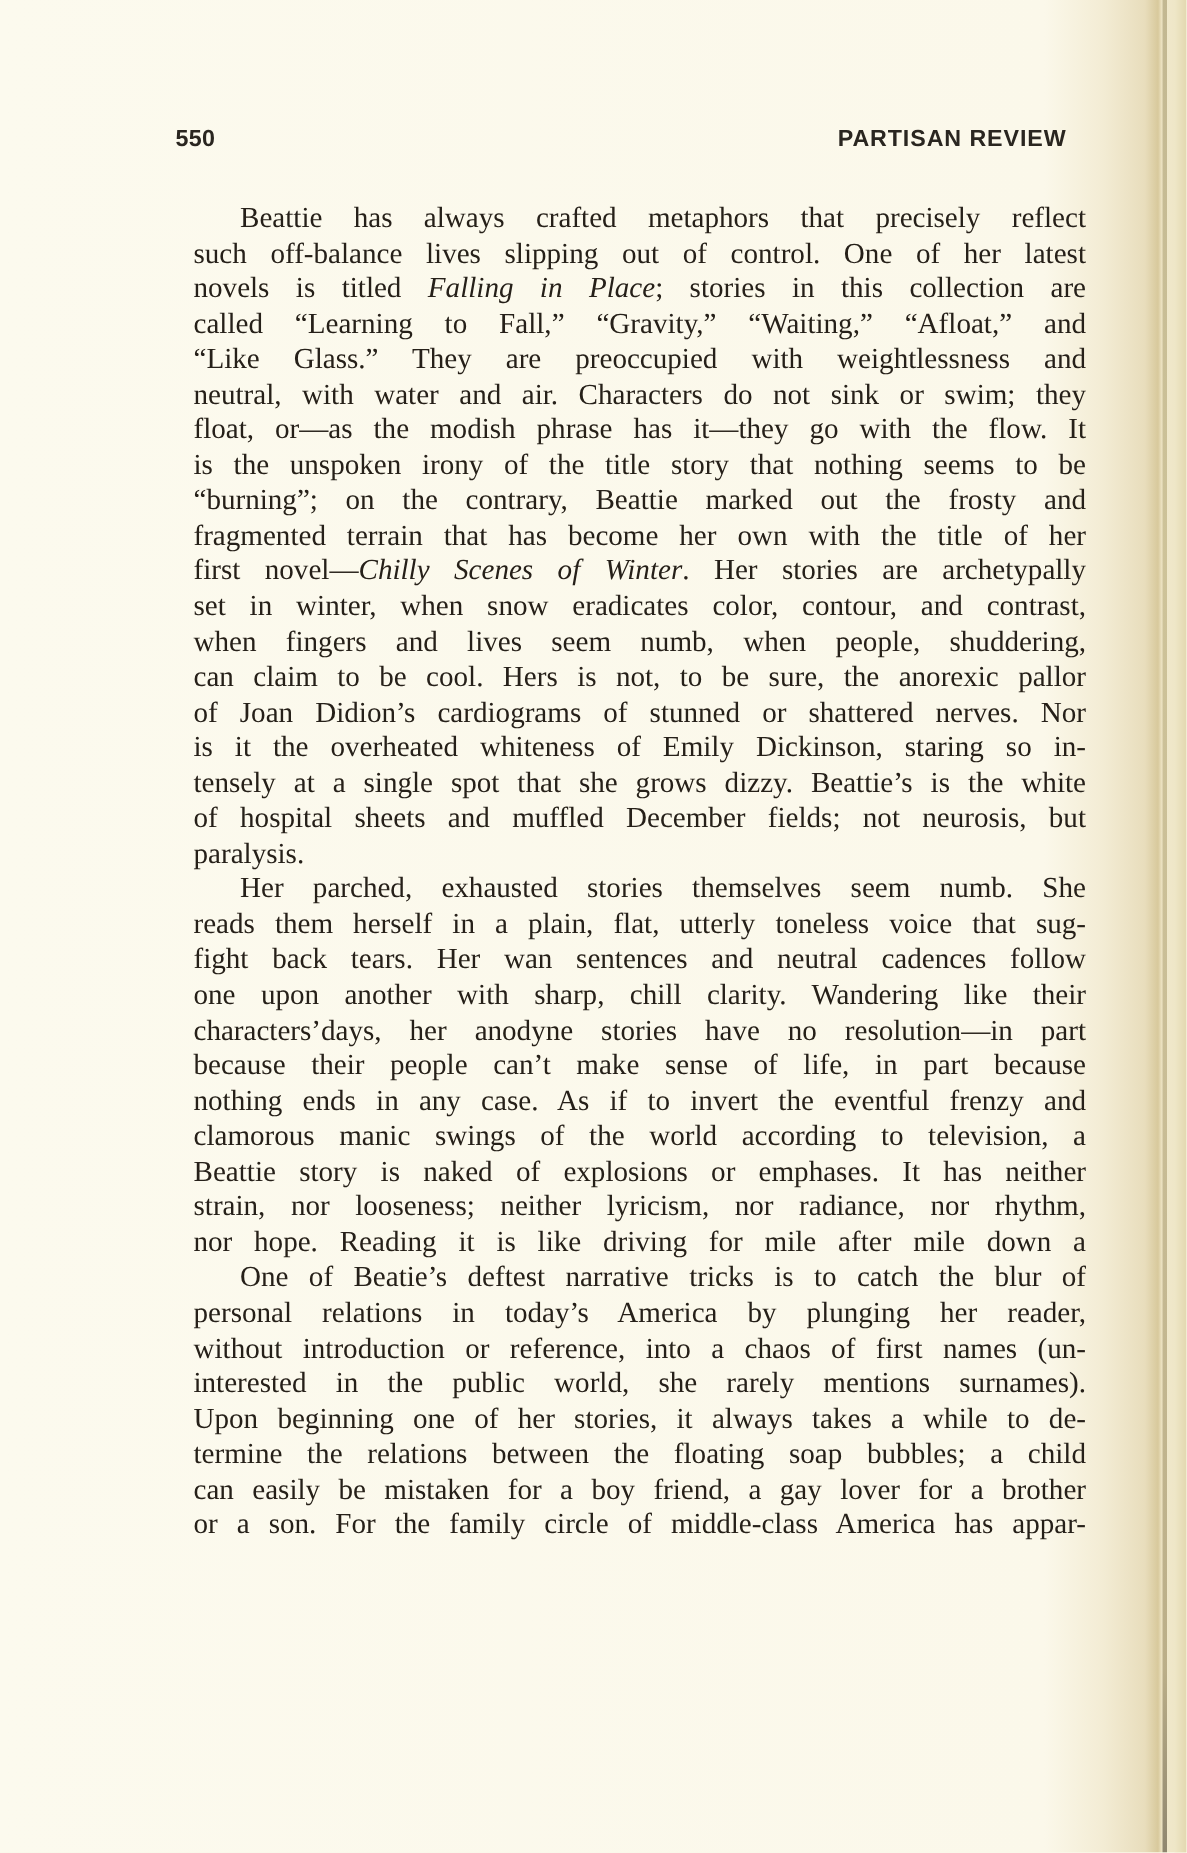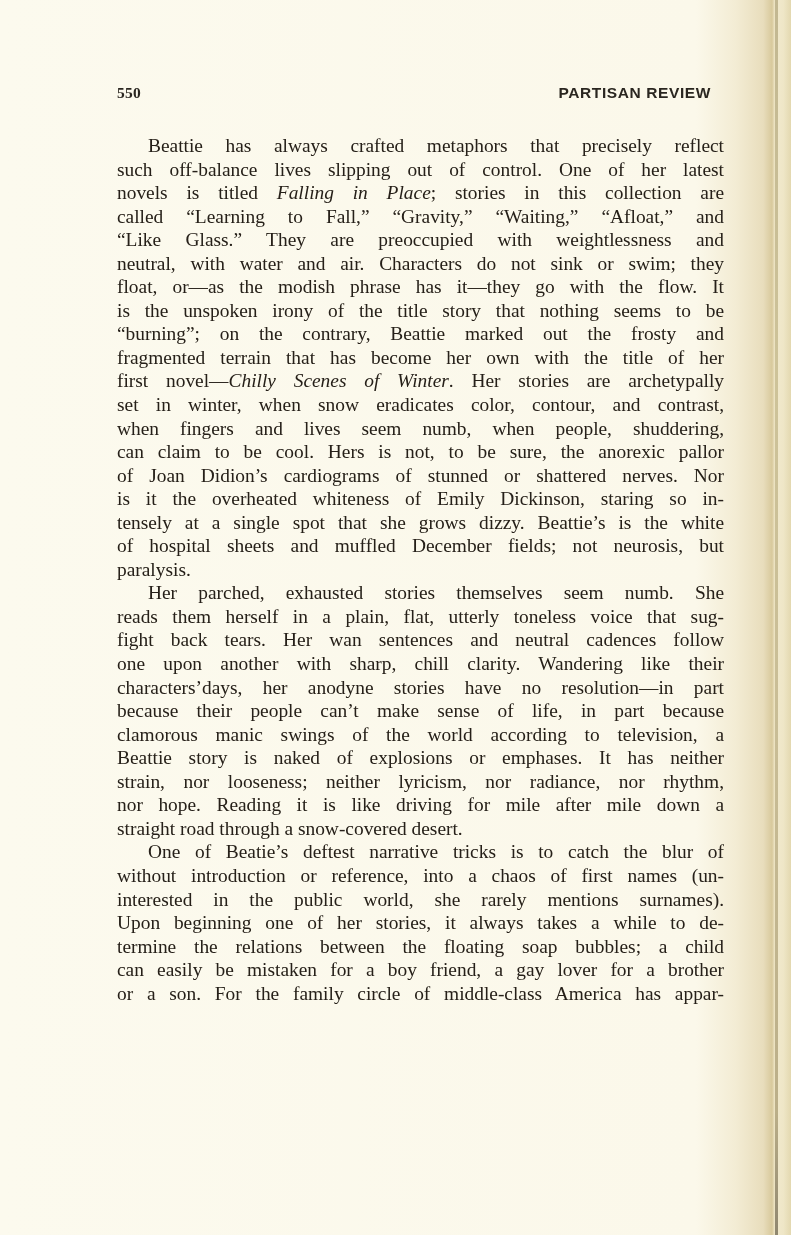--- a/index.html
+++ b/index.html
@@ -46,21 +46,20 @@
       font-family: "Liberation Sans", sans-serif;
       font-weight: bold;
       font-size: 15.5px;
       color: #2a2620;
       letter-spacing: 0.2px;
     }
     .folio {
       position: absolute;
       left: 0;
       top: 0;
-      font-family: Liberation Serif, serif;
     }
     .journal-title {
       position: absolute;
       right: 16px;
       top: 0;
       letter-spacing: 0.6px;
     }
     .body-text {
       position: absolute;
       top: 134px;
@@ -72,20 +71,21 @@
       color: #262019;
       text-align: justify;
       hyphens: none;
     }
     .line {
       display: block;
       text-align: justify;
       text-align-last: justify;
       white-space: nowrap;
       overflow: visible;
+      margin-left: 12px;
     }
     .line.last {
       text-align-last: left;
     }
     .line.indent {
       padding-left: 31px;
     }
     em {
       font-style: italic;
     }
@@ -124,28 +124,29 @@
         <span class="line"><span>of hospital sheets and muffled December fields; not neurosis, but</span></span>
         <span class="line last"><span>paralysis.</span></span>
       </div>
       <div>
         <span class="line indent"><span>Her parched, exhausted stories themselves seem numb. She</span></span>
         <span class="line"><span>reads them herself in a plain, flat, utterly toneless voice that sug-</span></span>
         <span class="line"><span>fight back tears. Her wan sentences and neutral cadences follow</span></span>
         <span class="line"><span>one upon another with sharp, chill clarity. Wandering like their</span></span>
         <span class="line"><span>characters’days, her anodyne stories have no resolution—in part</span></span>
         <span class="line"><span>because their people can’t make sense of life, in part because</span></span>
+        <span class="line"><span>nothing ends in any case. As if to invert the eventful frenzy and</span></span>
         <span class="line"><span>clamorous manic swings of the world according to television, a</span></span>
         <span class="line"><span>Beattie story is naked of explosions or emphases. It has neither</span></span>
         <span class="line"><span>strain, nor looseness; neither lyricism, nor radiance, nor rhythm,</span></span>
         <span class="line"><span>nor hope. Reading it is like driving for mile after mile down a</span></span>
-        <span class="line last"><span>straight road through a snow-covered desert.</span></span>
       </div>
       <div>
         <span class="line indent"><span>One of Beatie’s deftest narrative tricks is to catch the blur of</span></span>
+        <span class="line"><span>personal relations in today’s America by plunging her reader,</span></span>
         <span class="line"><span>without introduction or reference, into a chaos of first names (un-</span></span>
         <span class="line"><span>interested in the public world, she rarely mentions surnames).</span></span>
         <span class="line"><span>Upon beginning one of her stories, it always takes a while to de-</span></span>
         <span class="line"><span>termine the relations between the floating soap bubbles; a child</span></span>
         <span class="line"><span>can easily be mistaken for a boy friend, a gay lover for a brother</span></span>
         <span class="line"><span>or a son. For the family circle of middle-class America has appar-</span></span>
       </div>
     </div>
 </div>
 

